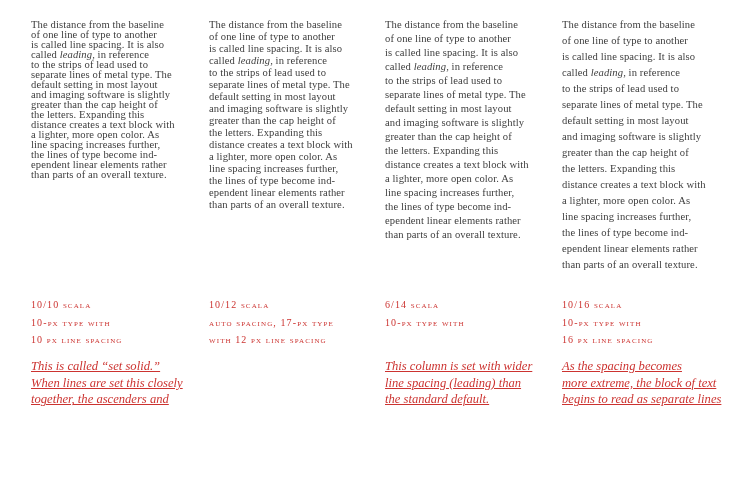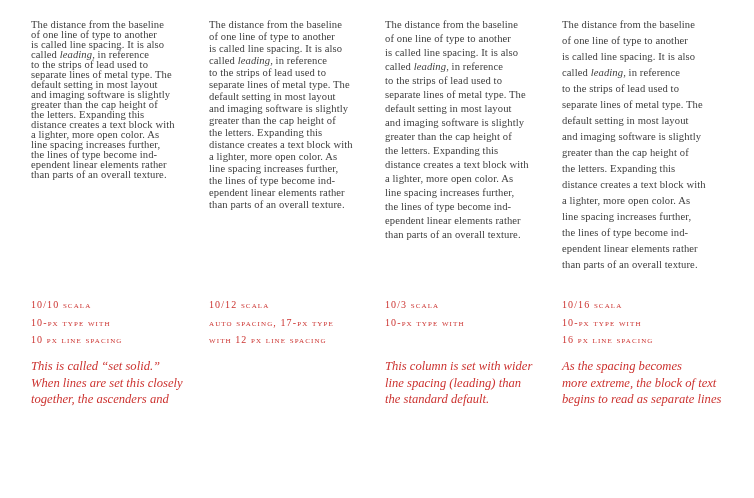--- a/index.html
+++ b/index.html
@@ -39,20 +39,21 @@
   }
   .caption {
     position: absolute;
     left: 0;
     top: 358px;
     font-size: 12.6px;
     font-style: italic;
     line-height: 16.7px;
     color: var(--accent, #cc3333);
     white-space: nowrap;
+    text-decoration: underline;
   }
 </style>
 </head>
 <body>
 
 <div class="page">
   <section class="col">
     <div class="para" style="line-height: 10px; top: 20.3px;">
         <div>The distance from the baseline</div>
         <div>of one line of type to another</div>
@@ -122,21 +123,21 @@
         <div>greater than the cap height of</div>
         <div>the letters. Expanding this</div>
         <div>distance creates a text block with</div>
         <div>a lighter, more open color. As</div>
         <div>line spacing increases further,</div>
         <div>the lines of type become ind-</div>
         <div>ependent linear elements rather</div>
         <div>than parts of an overall texture.</div>
       </div>
     <div class="labels">
-        <div>10/3 scala</div>
+        <div>6/14 scala</div>
         <div>10-px type with</div>
       </div>
     <div class="caption">
         <div>This column is set with wider</div>
         <div>line spacing (leading) than</div>
         <div>the standard default.</div>
       </div>
   </section>
   <section class="col">
     <div class="para" style="line-height: 16px; top: 17.3px;">

